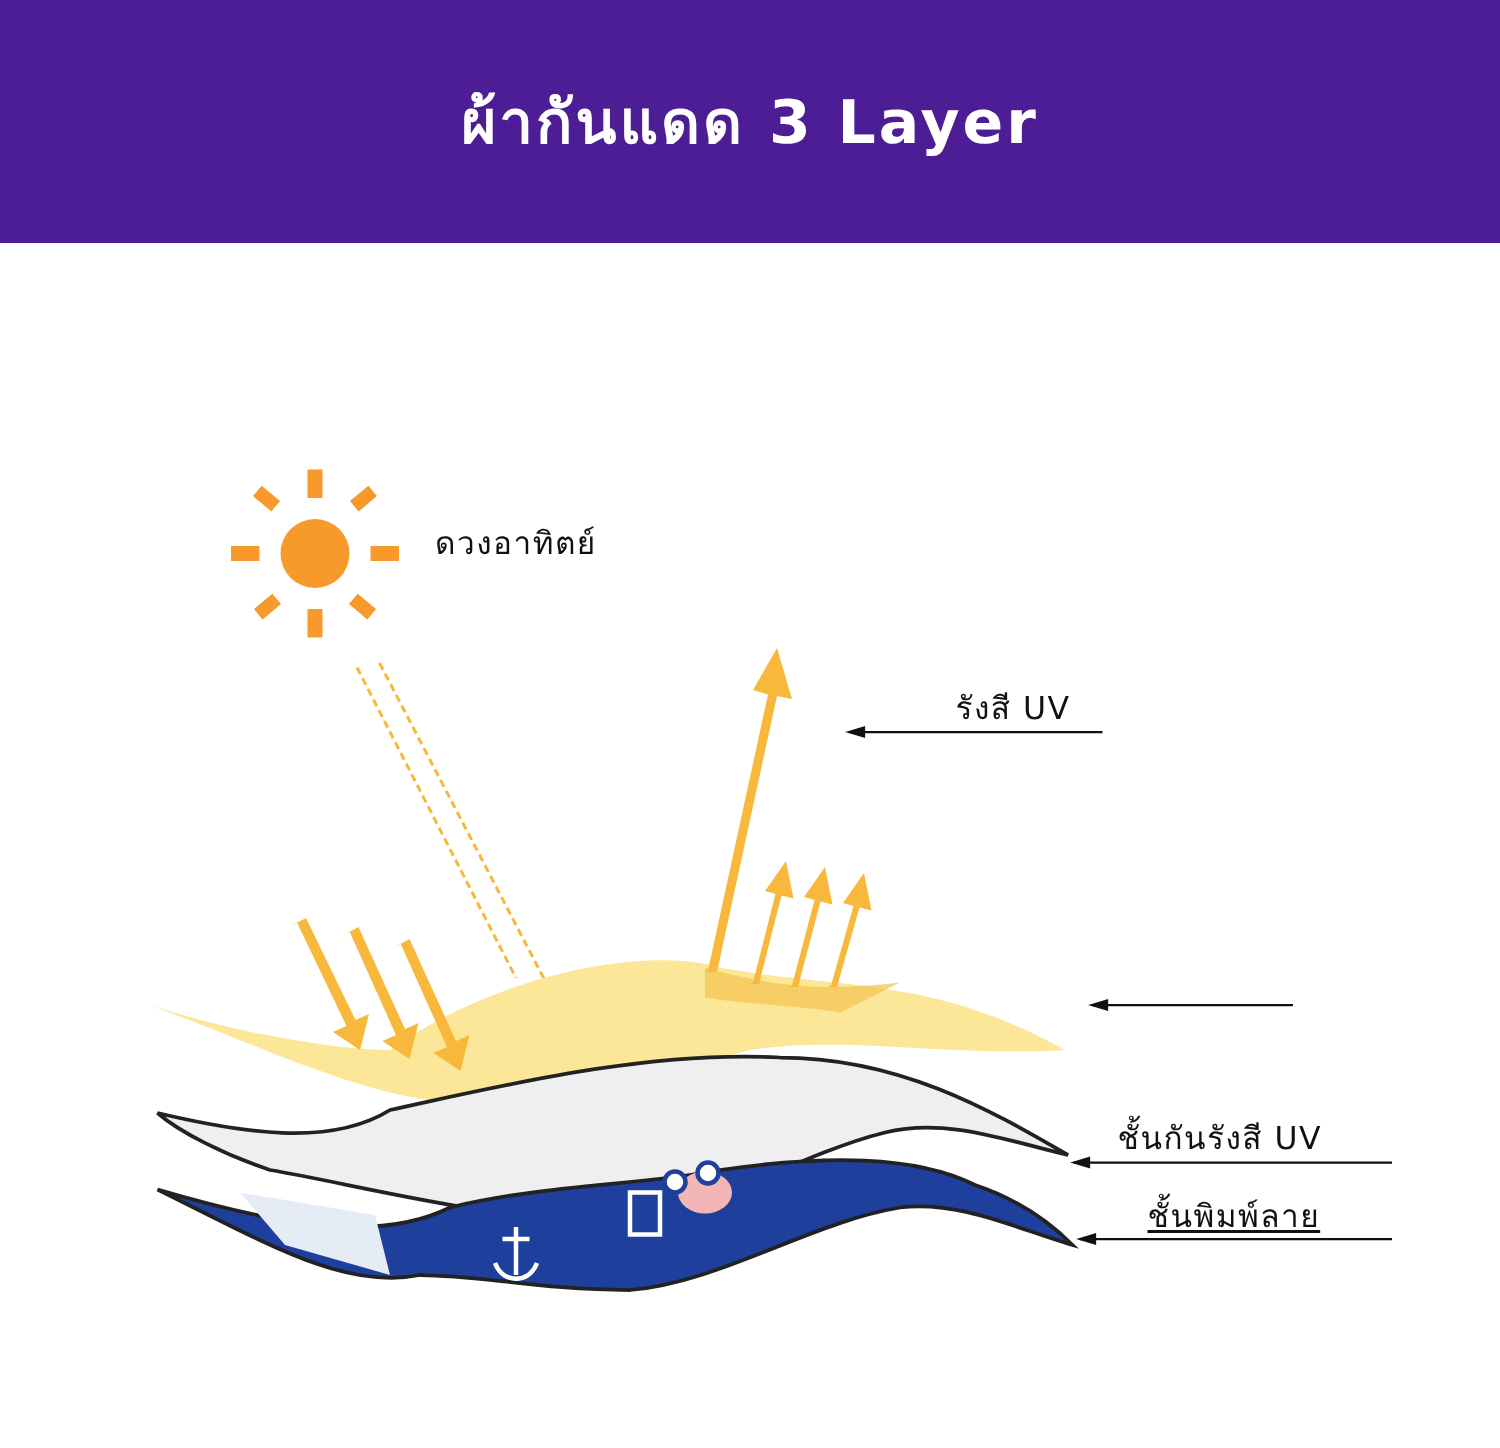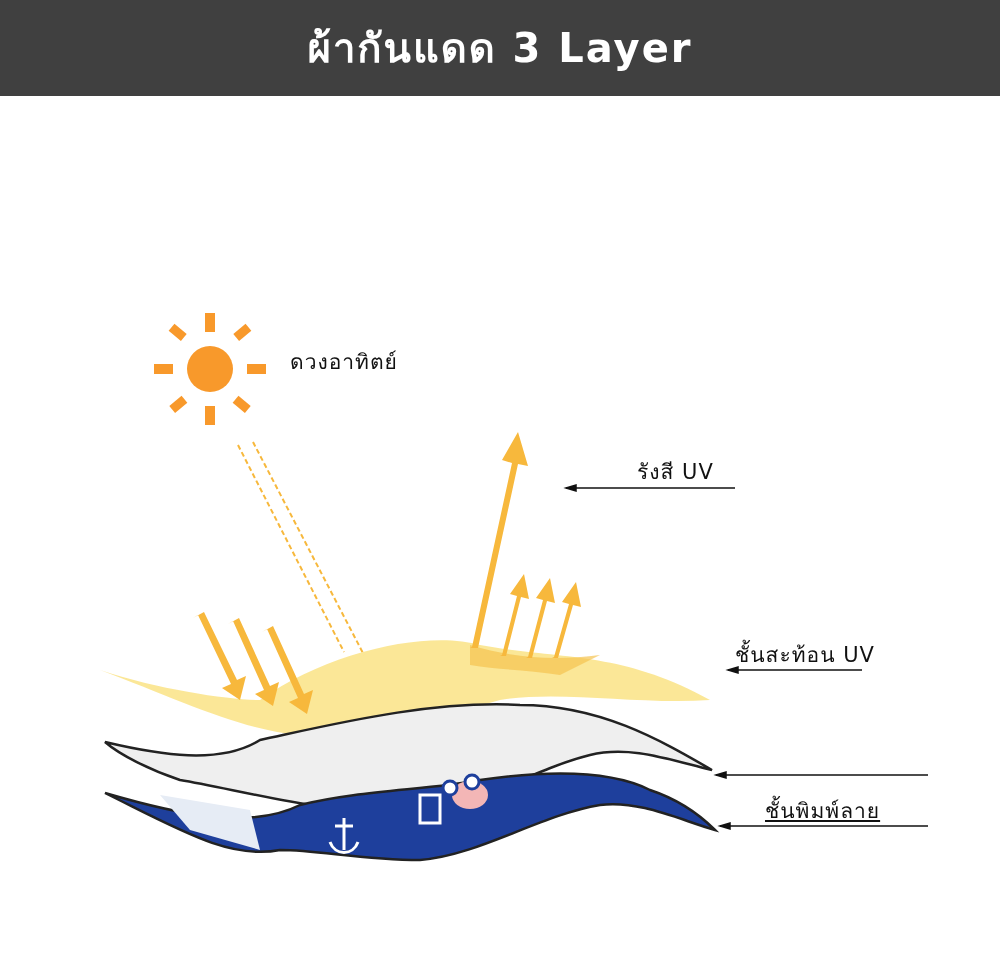--- a/index.html
+++ b/index.html
@@ -1,18 +1,18 @@
 <!DOCTYPE html>
 <html><head>
 <meta charset="utf-8">
 <style>
   html, body { margin: 0; padding: 0; }
   body { width: 1000px; height: 965px; background: #ffffff; position: relative; overflow: hidden;
          font-family: "DejaVu Sans", sans-serif; }
-  .header { position: absolute; left: 0; top: 0; width: 1000px; height: 96px; background: #404040;
+  .header { position: absolute; left: 0; top: 0; width: 1000px; height: 162px; background: #4c1d95;
             display: flex; align-items: center; justify-content: center; }
   .header-title { color: #ffffff; font-size: 40px; font-weight: bold; letter-spacing: 2px;
                   font-family: "DejaVu Sans", sans-serif; }
   .diagram { position: absolute; left: 0; top: 132px; width: 800px; height: 833px; }
   .label { position: absolute; font-size: 21px; color: #111; font-family: "DejaVu Sans", sans-serif;
            white-space: nowrap; letter-spacing: 1px; }
 </style>
 </head>
 <body>
 
@@ -77,15 +77,15 @@
         <polygon points="728,670 738,667 738,673"></polygon>
       <line x1="716" y1="775" x2="928" y2="775"></line>
         <polygon points="716,775 726,772 726,778"></polygon>
       <line x1="720" y1="826" x2="928" y2="826"></line>
         <polygon points="720,826 730,823 730,829"></polygon>
     </g>
   </svg>
 
   <div class="label" style="left:290px; top:213px;">ดวงอาทิตย์</div>
   <div class="label" style="left:637px; top:323px;text-align:right;">รังสี UV</div>
-  <div class="label" style="left:735px; top:506px;">ชั้นสะท้อน UV</div>
+  <div class="label" style="left:745px; top:610px;">ชั้นกันรังสี UV</div>
   <div class="label" style="left:765px; top:662px;text-decoration:underline;">ชั้นพิมพ์ลาย</div>
 </div>
 
 </body></html>

